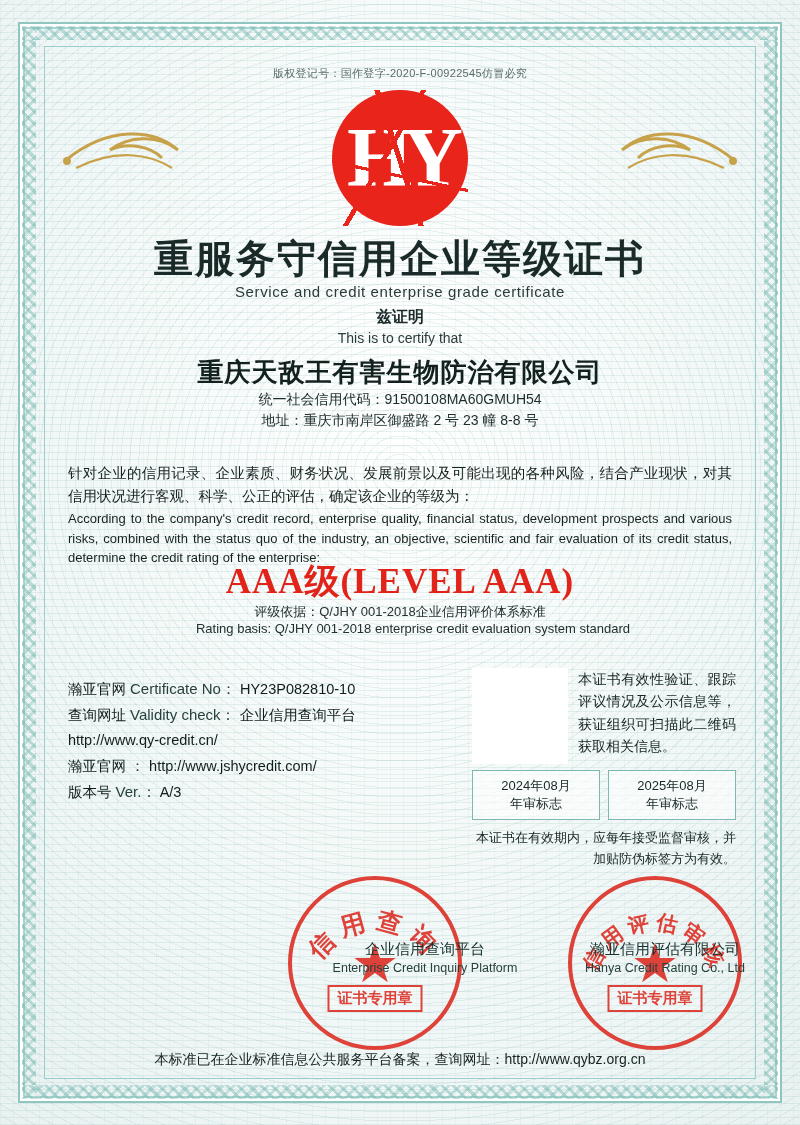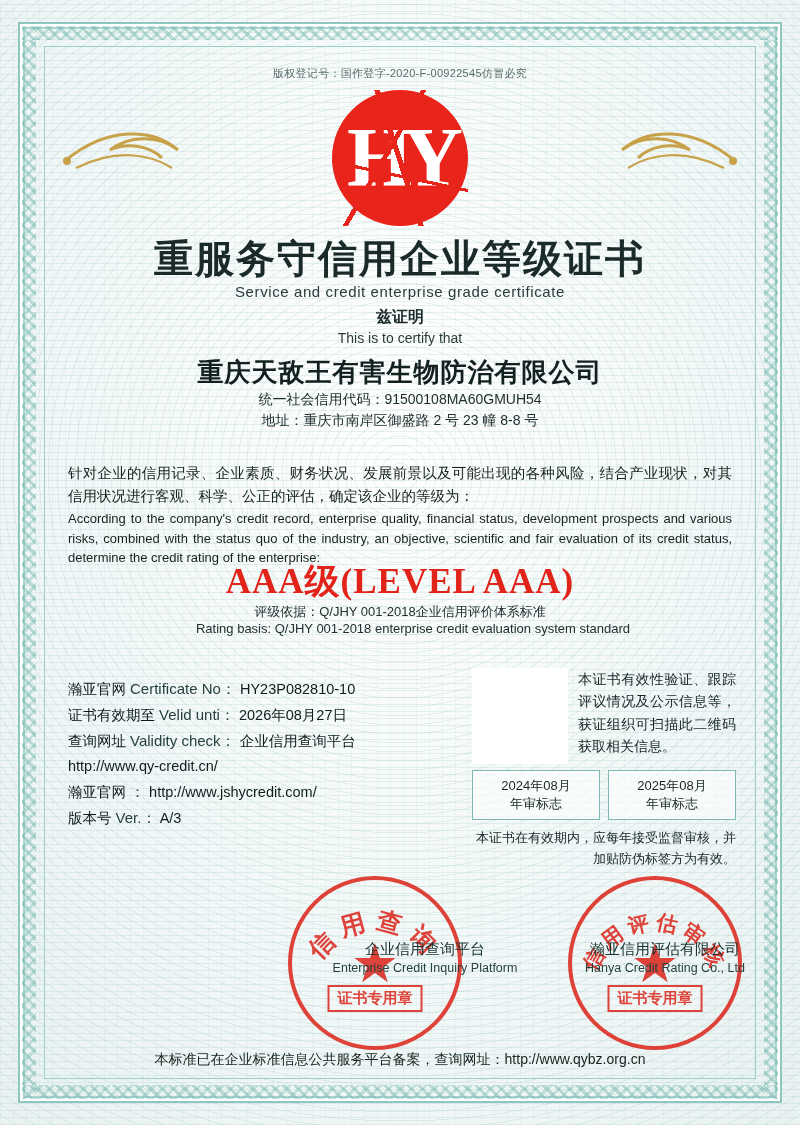--- a/index.html
+++ b/index.html
@@ -279,25 +279,20 @@
 
   <div class="level">AAA级(LEVEL AAA)</div>
   <div class="basis-cn">评级依据：Q/JHY 001-2018企业信用评价体系标准</div>
   <div class="basis-en">Rating basis: Q/JHY 001-2018 enterprise credit evaluation system standard</div>
 
   <div class="info">
     <div class="row">
       <span class="lbl-cn">瀚亚官网</span>
       <span class="lbl-en">Certificate No：</span>
       <span class="val">HY23P082810-10</span>
-    </div>
-    <div class="row">
-      <span class="lbl-cn">证书有效期至</span>
-      <span class="lbl-en">Velid unti：</span>
-      <span class="val">2026年08月27日</span>
     </div>
     <div class="row">
       <span class="lbl-cn">查询网址</span>
       <span class="lbl-en">Validity check：</span>
       <span class="val">企业信用查询平台</span>
     </div>
     <div class="row">
       <span class="val">http://www.qy-credit.cn/</span>
     </div>
     <div class="row">

